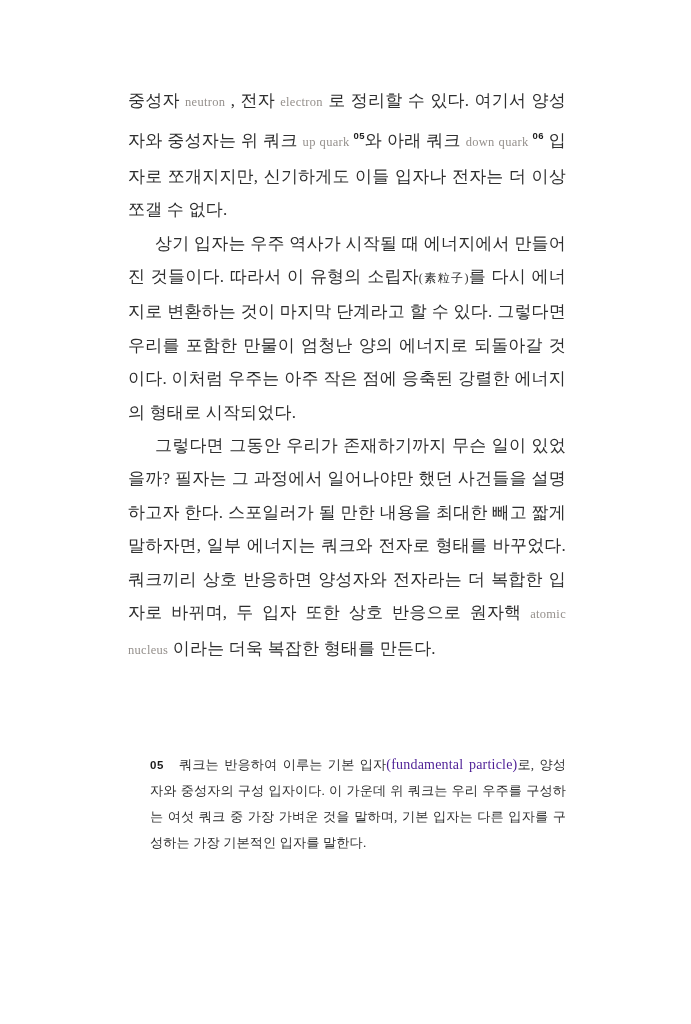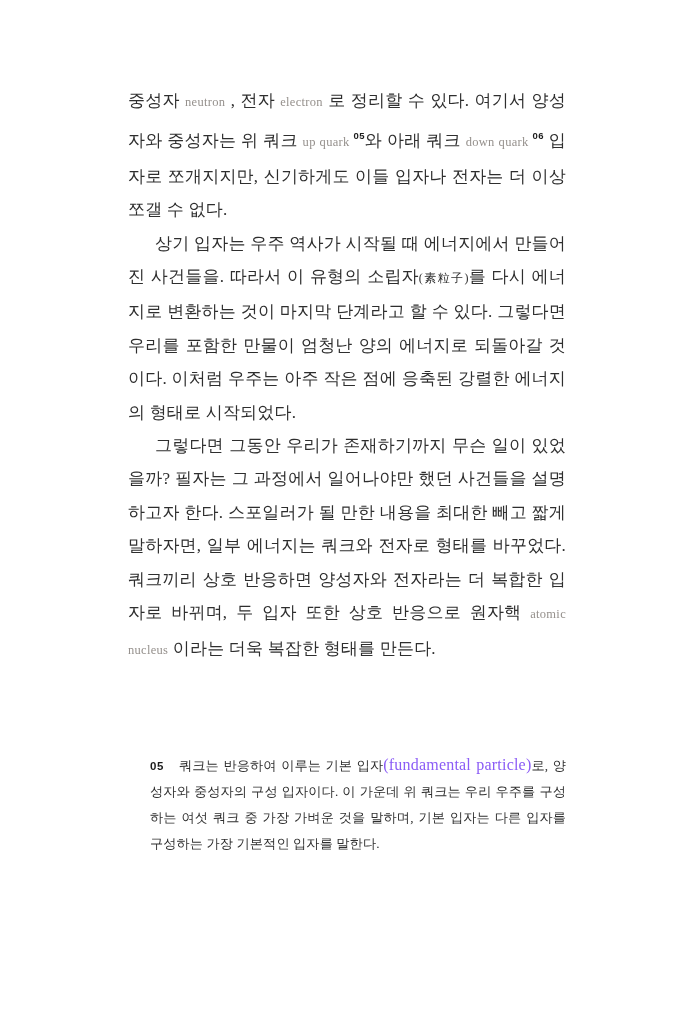--- a/index.html
+++ b/index.html
@@ -62,22 +62,22 @@
   .footnote { margin: 0 0 9px 0; }
   .fn-num {
     font-family: "Liberation Sans", "DejaVu Sans", sans-serif;
     font-weight: bold;
     font-size: 11.5px;
     color: #1c1c1c;
     margin-right: 15px;
     letter-spacing: 0.6px;
   }
   .seg-en2 {
-    font-size: 16px;
-    color: #8b5cf6;
+    font-size: 14px;
+    color: #4c1d95;
     letter-spacing: 0.2px;
   }
   
   .page-footer {
     position: absolute;
     left: 128px;
     top: 941px;
     width: 438px;
     display: flex;
     justify-content: center;
@@ -114,21 +114,21 @@
     letter-spacing: 0.5px;
   }
 </style>
 </head>
 <body>
 
 <div class="book-page">
 
   <div class="body-text" id="body-text">
       <p class="para"><span class="seg-ko">중성자 </span><span class="seg-en">neutron</span><span class="seg-ko"> , 전자 </span><span class="seg-en">electron</span><span class="seg-ko"> 로 정리할 수 있다. 여기서 양성자와 중성자는 위 쿼크 </span><span class="seg-en">up quark </span><span class="seg-sup">05</span><span class="seg-ko">와 아래 쿼크 </span><span class="seg-en">down quark </span><span class="seg-sup">06</span><span class="seg-ko"> 입자로 쪼개지지만, 신기하게도 이들 입자나 전자는 더 이상 쪼갤 수 없다.</span></p>
-      <p class="para indent"><span class="seg-ko">상기 입자는 우주 역사가 시작될 때 에너지에서 만들어진 사건들을. 따라서 이 유형의 소립자</span><span class="seg-hanja">(素粒子)</span><span class="seg-ko">를 다시 에너지로 변환하는 것이 마지막 단계라고 할 수 있다. 그렇다면 우리를 포함한 만물이 엄청난 양의 에너지로 되돌아갈 것이다. 이처럼 우주는 아주 작은 점에 응축된 강렬한 에너지의 형태로 시작되었다.</span></p>
+      <p class="para indent"><span class="seg-ko">상기 입자는 우주 역사가 시작될 때 에너지에서 만들어진 것들이다. 따라서 이 유형의 소립자</span><span class="seg-hanja">(素粒子)</span><span class="seg-ko">를 다시 에너지로 변환하는 것이 마지막 단계라고 할 수 있다. 그렇다면 우리를 포함한 만물이 엄청난 양의 에너지로 되돌아갈 것이다. 이처럼 우주는 아주 작은 점에 응축된 강렬한 에너지의 형태로 시작되었다.</span></p>
       <p class="para indent"><span class="seg-ko">그렇다면 그동안 우리가 존재하기까지 무슨 일이 있었을까? 필자는 그 과정에서 일어나야만 했던 사건들을 설명하고자 한다. 스포일러가 될 만한 내용을 최대한 빼고 짧게 말하자면, 일부 에너지는 쿼크와 전자로 형태를 바꾸었다. 쿼크끼리 상호 반응하면 양성자와 전자라는 더 복합한 입자로 바뀌며, 두 입자 또한 상호 반응으로 원자핵 </span><span class="seg-en">atomic nucleus</span><span class="seg-ko"> 이라는 더욱 복잡한 형태를 만든다.</span></p>
     </div>
 
   <div class="footnotes" id="footnotes">
       <p class="footnote"><span class="fn-num">05</span><span class="seg-ko">쿼크는 반응하여 이루는 기본 입자</span><span class="seg-en2">(fundamental particle)</span><span class="seg-ko">로, 양성자와 중성자의 구성 입자이다. 이 가운데 위 쿼크는 우리 우주를 구성하는 여섯 쿼크 중 가장 가벼운 것을 말하며, 기본 입자는 다른 입자를 구성하는 가장 기본적인 입자를 말한다.</span></p>
     </div>
 
   <div class="page-footer">
     <div class="footer-left">
       <span class="footer-bar">|</span><span class="section-label">서 문</span><span class="footer-bar">|</span><span class="chapter-title">결정론과 확률론, 그리고 우주</span>

